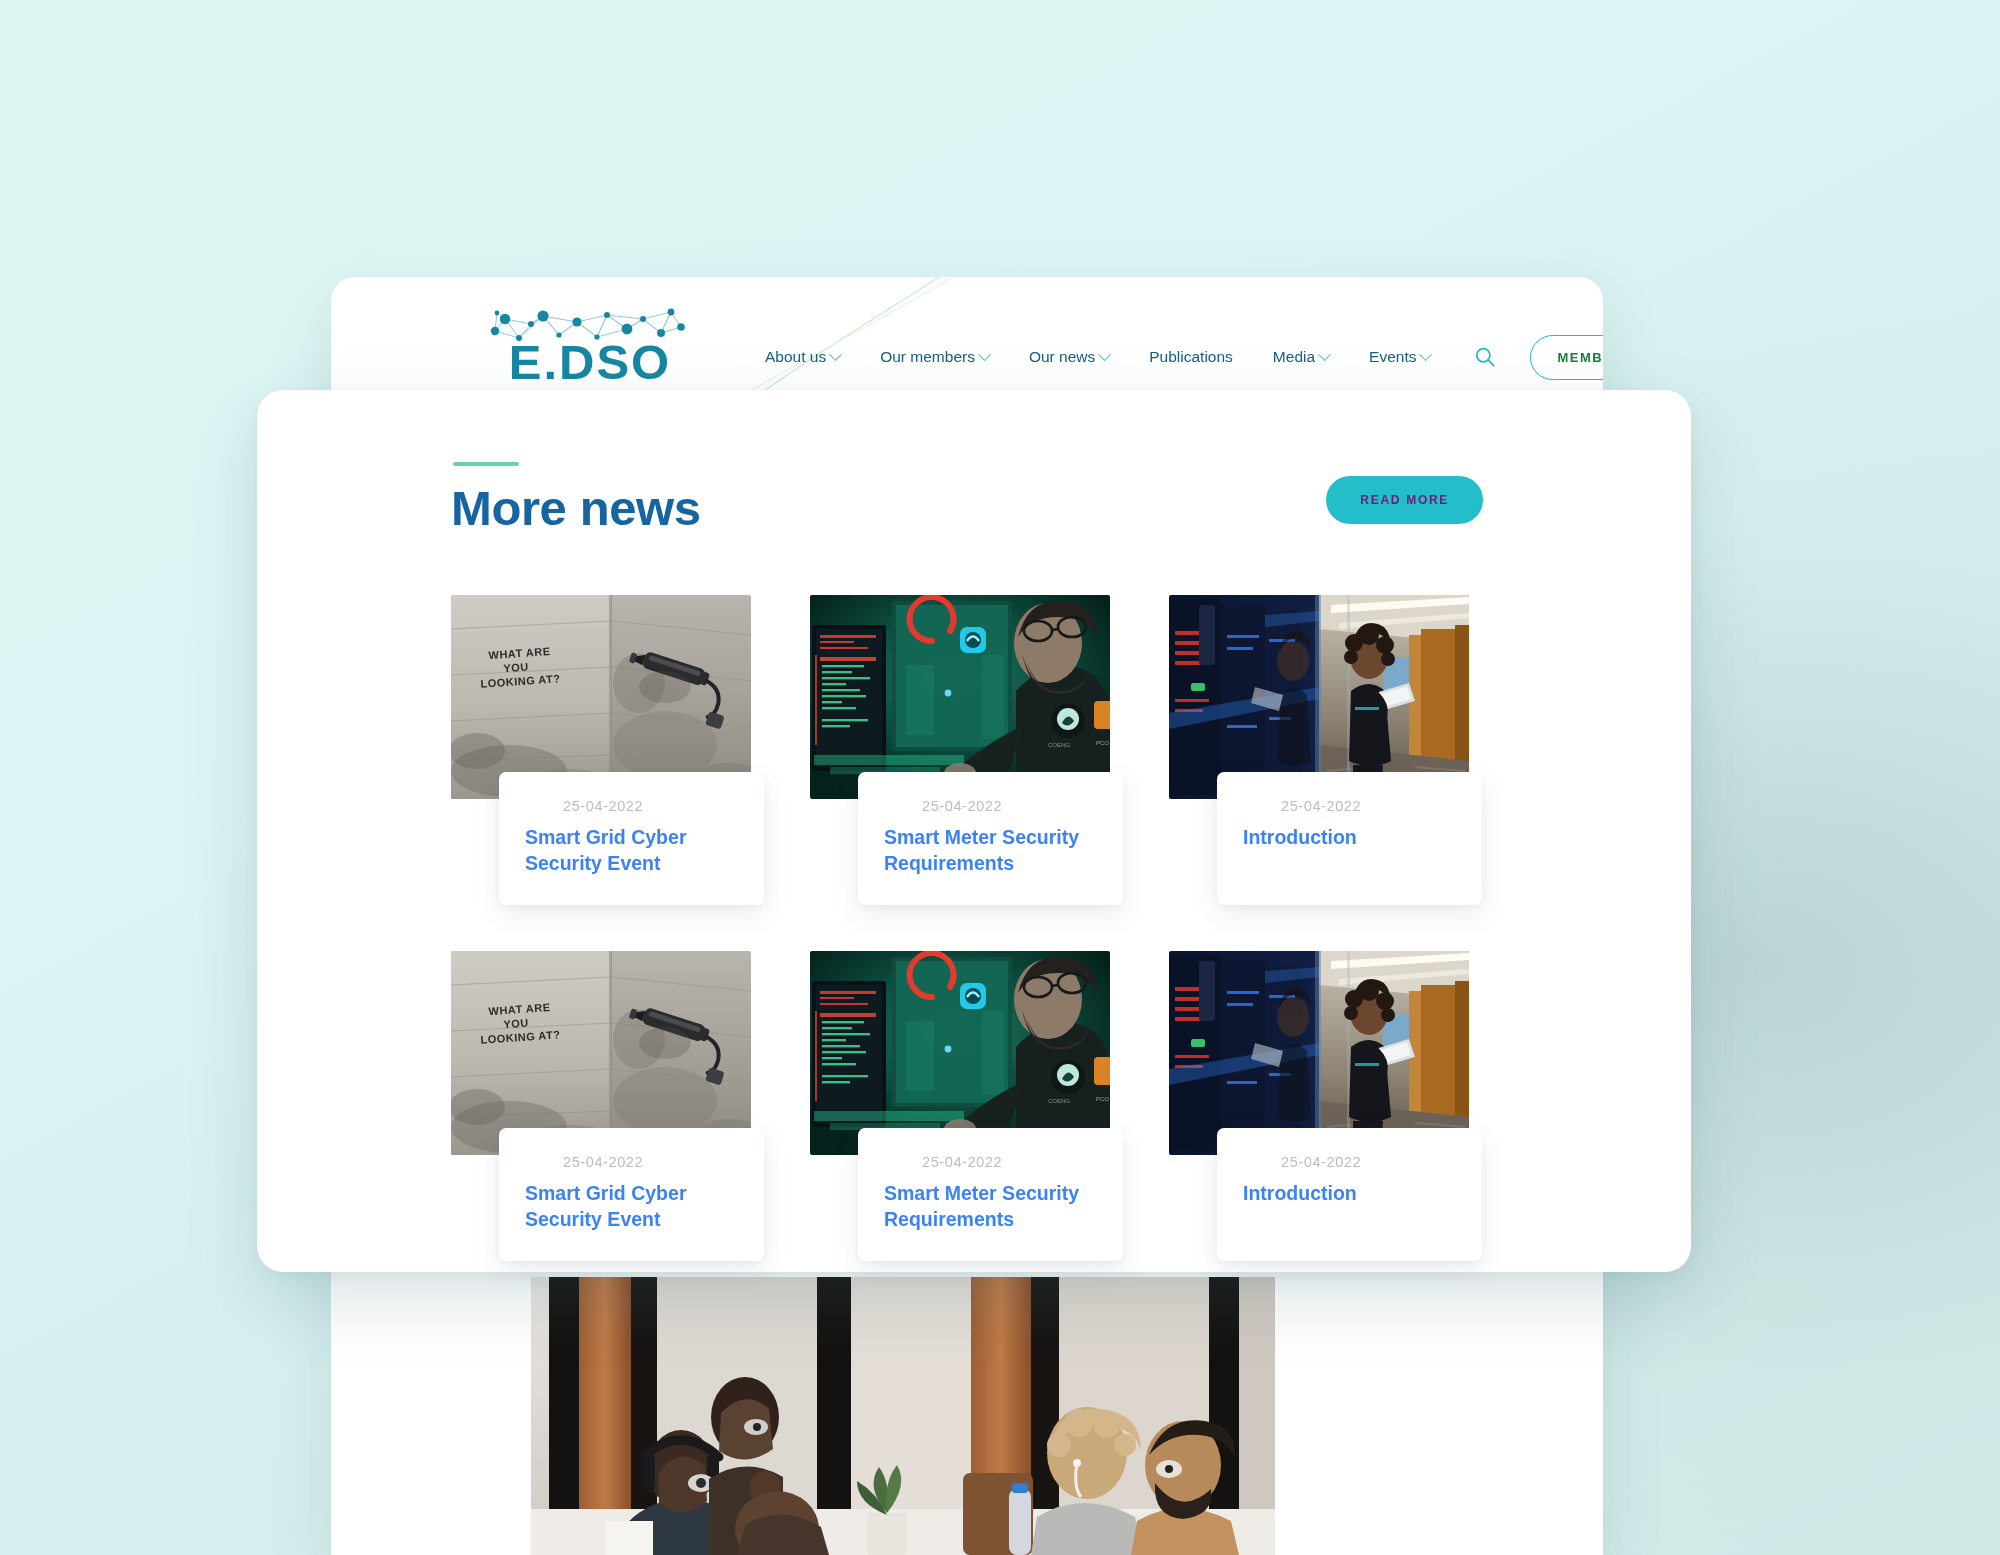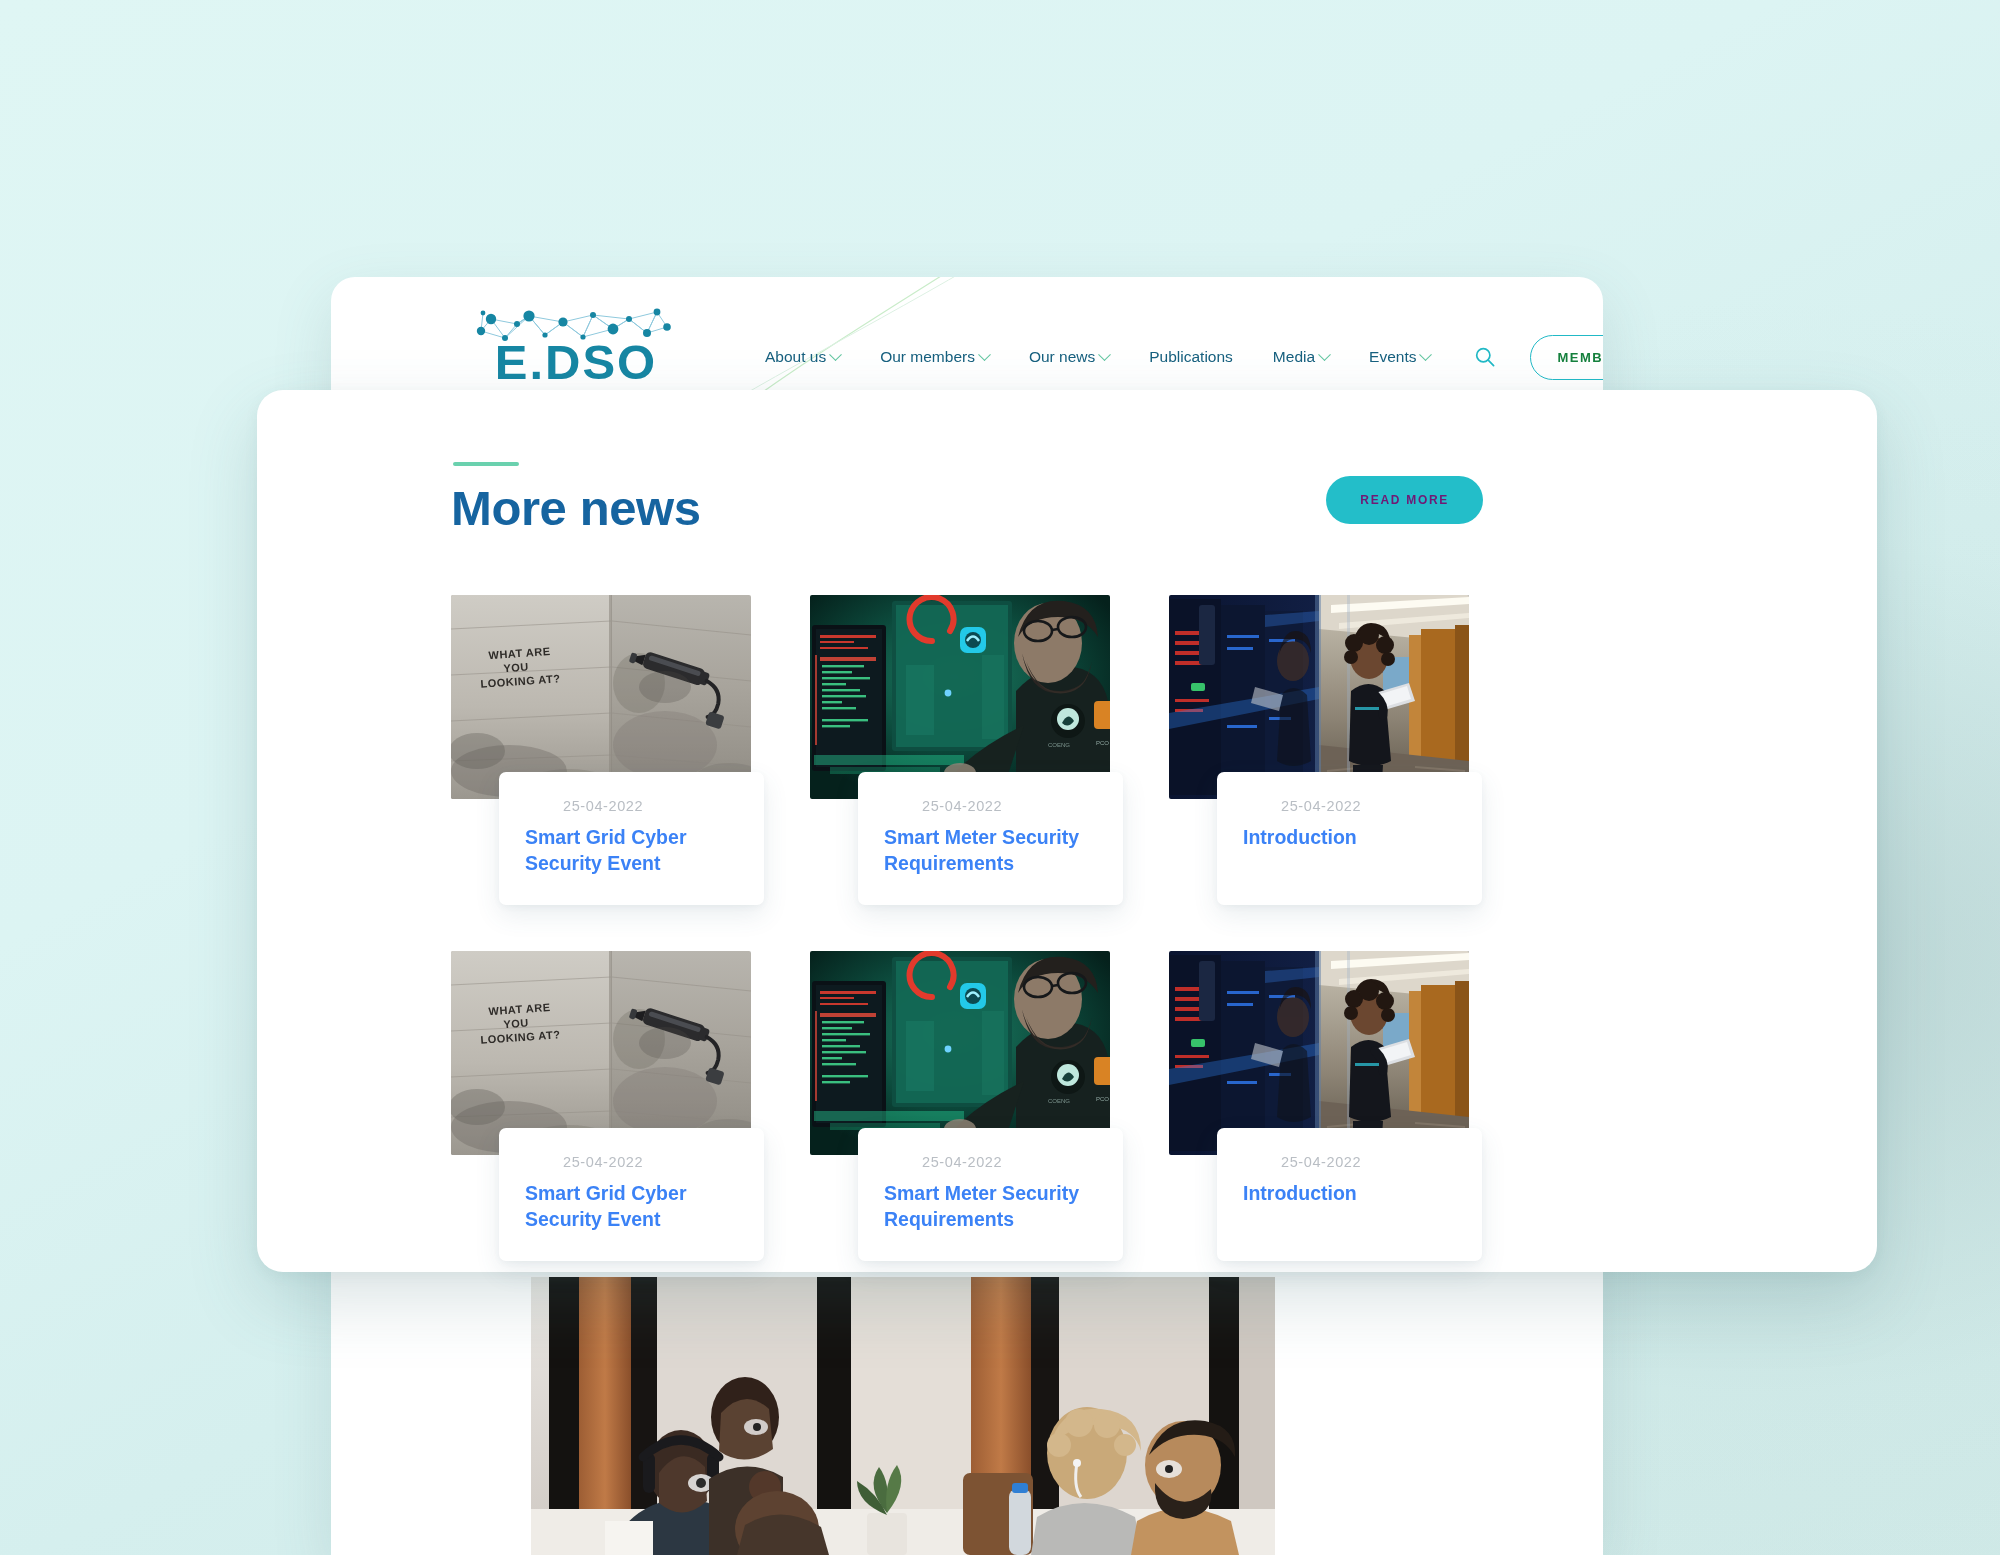--- a/index.html
+++ b/index.html
@@ -47,21 +47,21 @@
     left: 0; top: 0;
     width: 1272px;
     height: 160px;
     display: flex;
     align-items: center;
   }
 
   
   .logo {
     position: absolute;
-    left: 140px;
+    left: 154px;
     top: 28px;
     width: 210px;
     height: 104px;
   }
   .logo-net { position: absolute; left: 0; top: 0; width: 210px; height: 52px; }
   .logo-word {
     position: absolute; left: 0; top: 33px;
     width: 210px;
     font-size: 49px;
     font-weight: 700;
@@ -145,21 +145,21 @@
     width: 744px;
     height: 278px;
     overflow: hidden;
   }
 
   
   #front-panel {
     position: absolute;
     left: 257px;
     top: 390px;
-    width: 1620px;
+    width: 1434px;
     height: 882px;
     background: #ffffff;
     border-radius: 26px;
     box-shadow: 0 28px 70px rgba(70,115,120,0.20), 0 4px 14px rgba(70,115,120,0.07);
   }
 
   .section-head {
     position: absolute;
     left: 194px;
     top: 72px;

